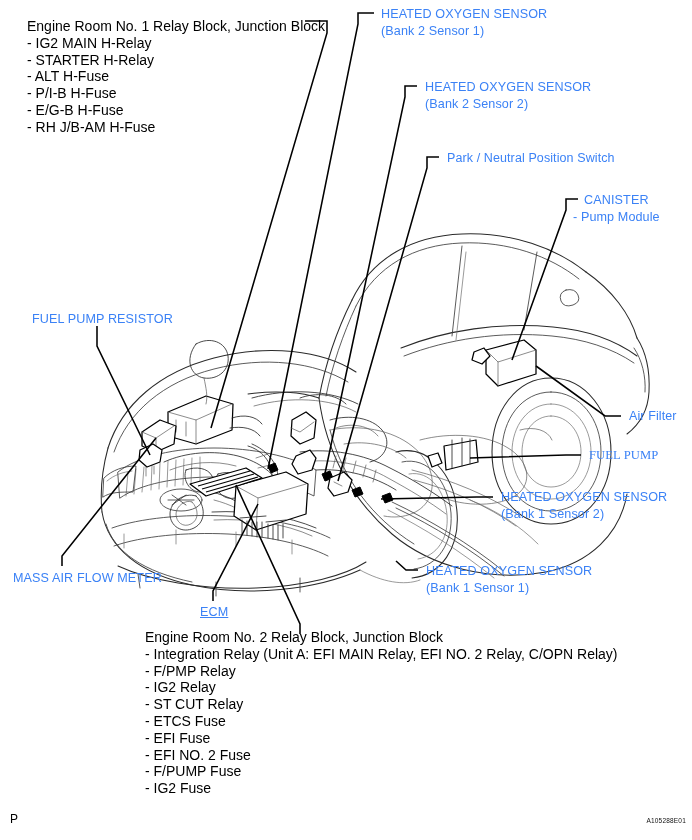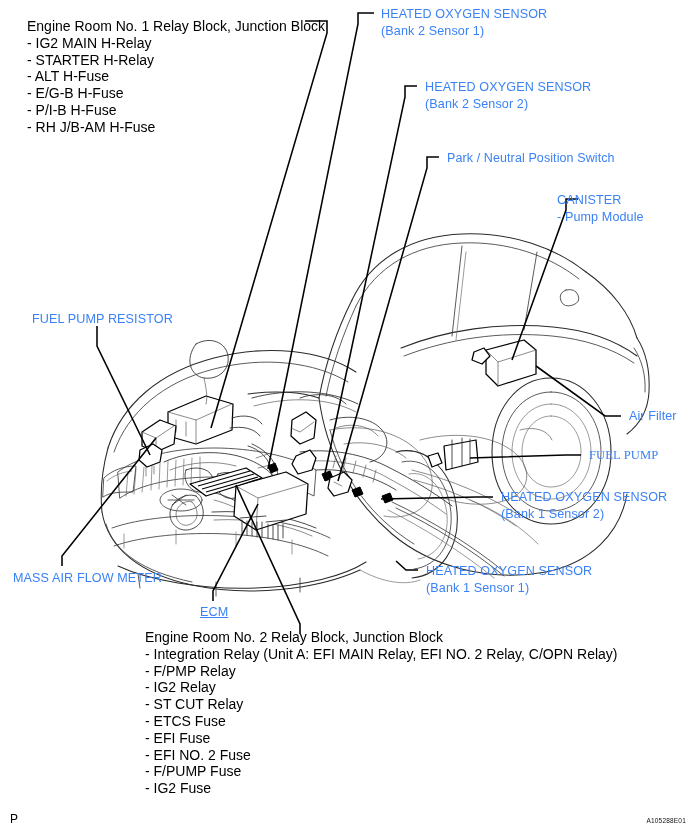--- a/index.html
+++ b/index.html
@@ -303,40 +303,40 @@
 
       <path class="lead" d="M418 570 L406 570 L396 561"></path>
     </g>
   </svg>
 
   <div class="listblk" id="er1" style="left:27px; top:18px;">
     <span class="ttl">Engine Room No. 1 Relay Block, Junction Block</span>
     <span class="it">- IG2 MAIN H-Relay</span>
     <span class="it">- STARTER H-Relay</span>
     <span class="it">- ALT H-Fuse</span>
+    <span class="it">- P/I-B H-Fuse</span>
     <span class="it">- E/G-B H-Fuse</span>
-    <span class="it">- P/I-B H-Fuse</span>
     <span class="it">- RH J/B-AM H-Fuse</span>
   </div>
 
   <div class="lbl caps" style="left:381px; top:6px;">
     <div>HEATED OXYGEN SENSOR</div>
     <div>(Bank 2 Sensor 1)</div>
   </div>
 
   <div class="lbl caps" style="left:425px; top:79px;">
     <div>HEATED OXYGEN SENSOR</div>
     <div>(Bank 2 Sensor 2)</div>
   </div>
 
   <div class="lbl" style="left:447px; top:150px;">
     <div>Park / Neutral Position Switch</div>
   </div>
 
-  <div class="lbl caps" style="left:557px; top:192px;">
+  <div class="lbl caps" style="left:573px; top:192px;text-align:center;">
     <div>CANISTER</div>
     <div>- Pump Module</div>
   </div>
 
   <div class="lbl caps" style="left:32px; top:311px;">
     <div>FUEL PUMP RESISTOR</div>
   </div>
 
   <div class="lbl" style="left:629px; top:408px;">
     <div>Air Filter</div>

